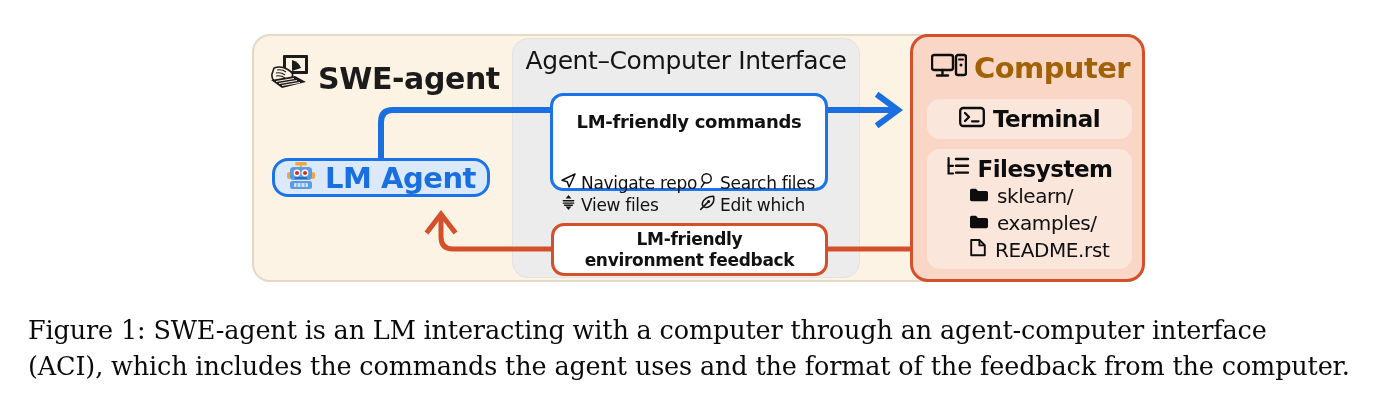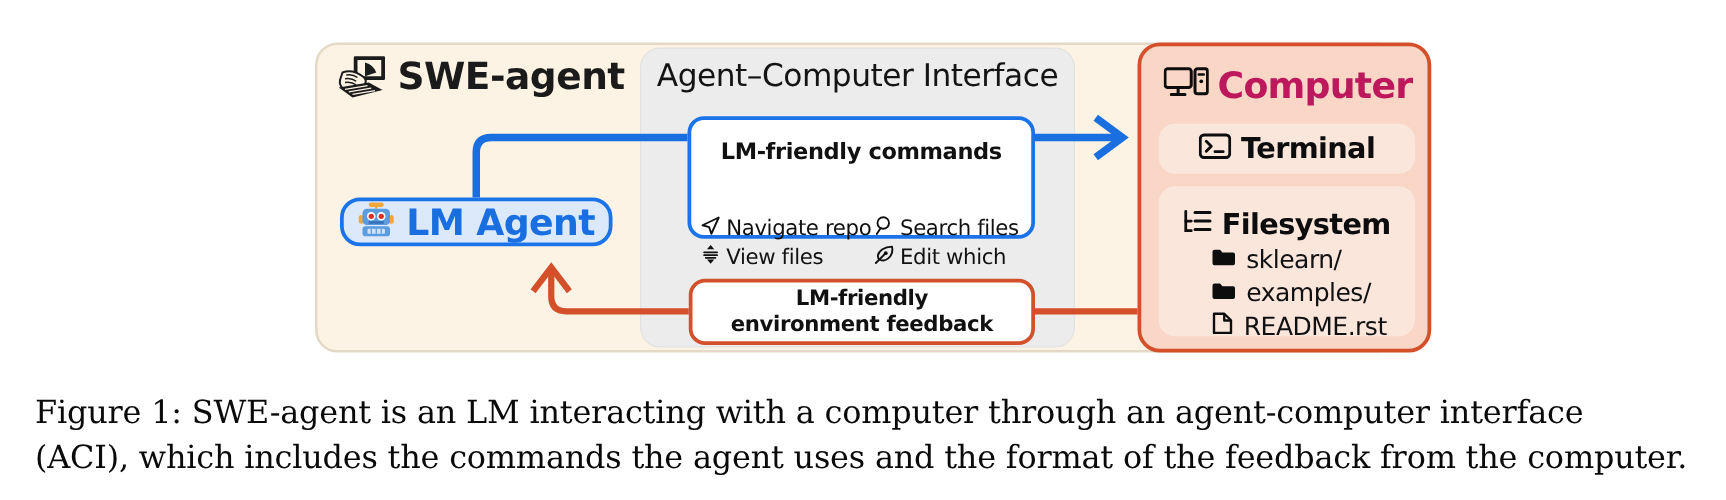--- a/index.html
+++ b/index.html
@@ -19,21 +19,21 @@
   
   .aci-panel{
     position:absolute;left:512px;top:38px;width:348px;height:240px;
     background:#ececec;border:1px solid #e2e2e2;border-radius:16px;
     box-sizing:border-box;
   }
 
   
   .swe-title{
     position:absolute;left:268px;top:44px;width:230px;height:52px;
-    display:flex;align-items:flex-start;gap:8px;
+    display:flex;align-items:flex-end;gap:8px;
   }
   .swe-title .label{
     font-size:30px;font-weight:600;color:#1b1b1b;letter-spacing:-.4px;
     white-space:nowrap;
   }
 
   
   .lm-agent{
     position:absolute;left:272px;top:158px;width:218px;height:39px;
     background:#dbe9fb;border:3px solid #1a73e8;border-radius:16px;
@@ -88,31 +88,31 @@
   .computer-panel{
     position:absolute;left:910px;top:34px;width:235px;height:248px;
     background:#f9d6c6;border:3px solid #d4502a;border-radius:18px;
     box-sizing:border-box;
   }
   .computer-title{
     position:absolute;left:0;top:14px;width:235px;
     display:flex;align-items:center;justify-content:center;gap:7px;
   }
   .computer-title .label{
-    font-size:29px;font-weight:700;color:#be185d;letter-spacing:-.6px;
+    font-size:29px;font-weight:700;color:#a16207;letter-spacing:-.6px;
   }
   .sub-card{
     position:absolute;left:14px;background:#fbe6dc;border-radius:13px;
     box-sizing:border-box;
   }
   .card-terminal{top:62px;width:205px;height:40px;
     display:flex;align-items:center;justify-content:center;gap:8px;}
   .card-terminal .label{font-size:23px;font-weight:700;color:#0d0d0d;
     letter-spacing:-.5px;}
-  .card-fs{top:112px;width:205px;height:120px;padding-top:18px;}
+  .card-fs{top:112px;width:205px;height:120px;padding-top:7px;}
   .fs-head{
     display:flex;align-items:center;justify-content:center;gap:7px;
     margin-bottom:1px;
   }
   .fs-head .label{font-size:23px;font-weight:700;color:#0d0d0d;
     letter-spacing:-.5px;}
   .fs-row{
     display:flex;align-items:center;gap:8px;padding-left:42px;
     font-size:20px;color:#111;letter-spacing:-.4px;line-height:27px;
   }

